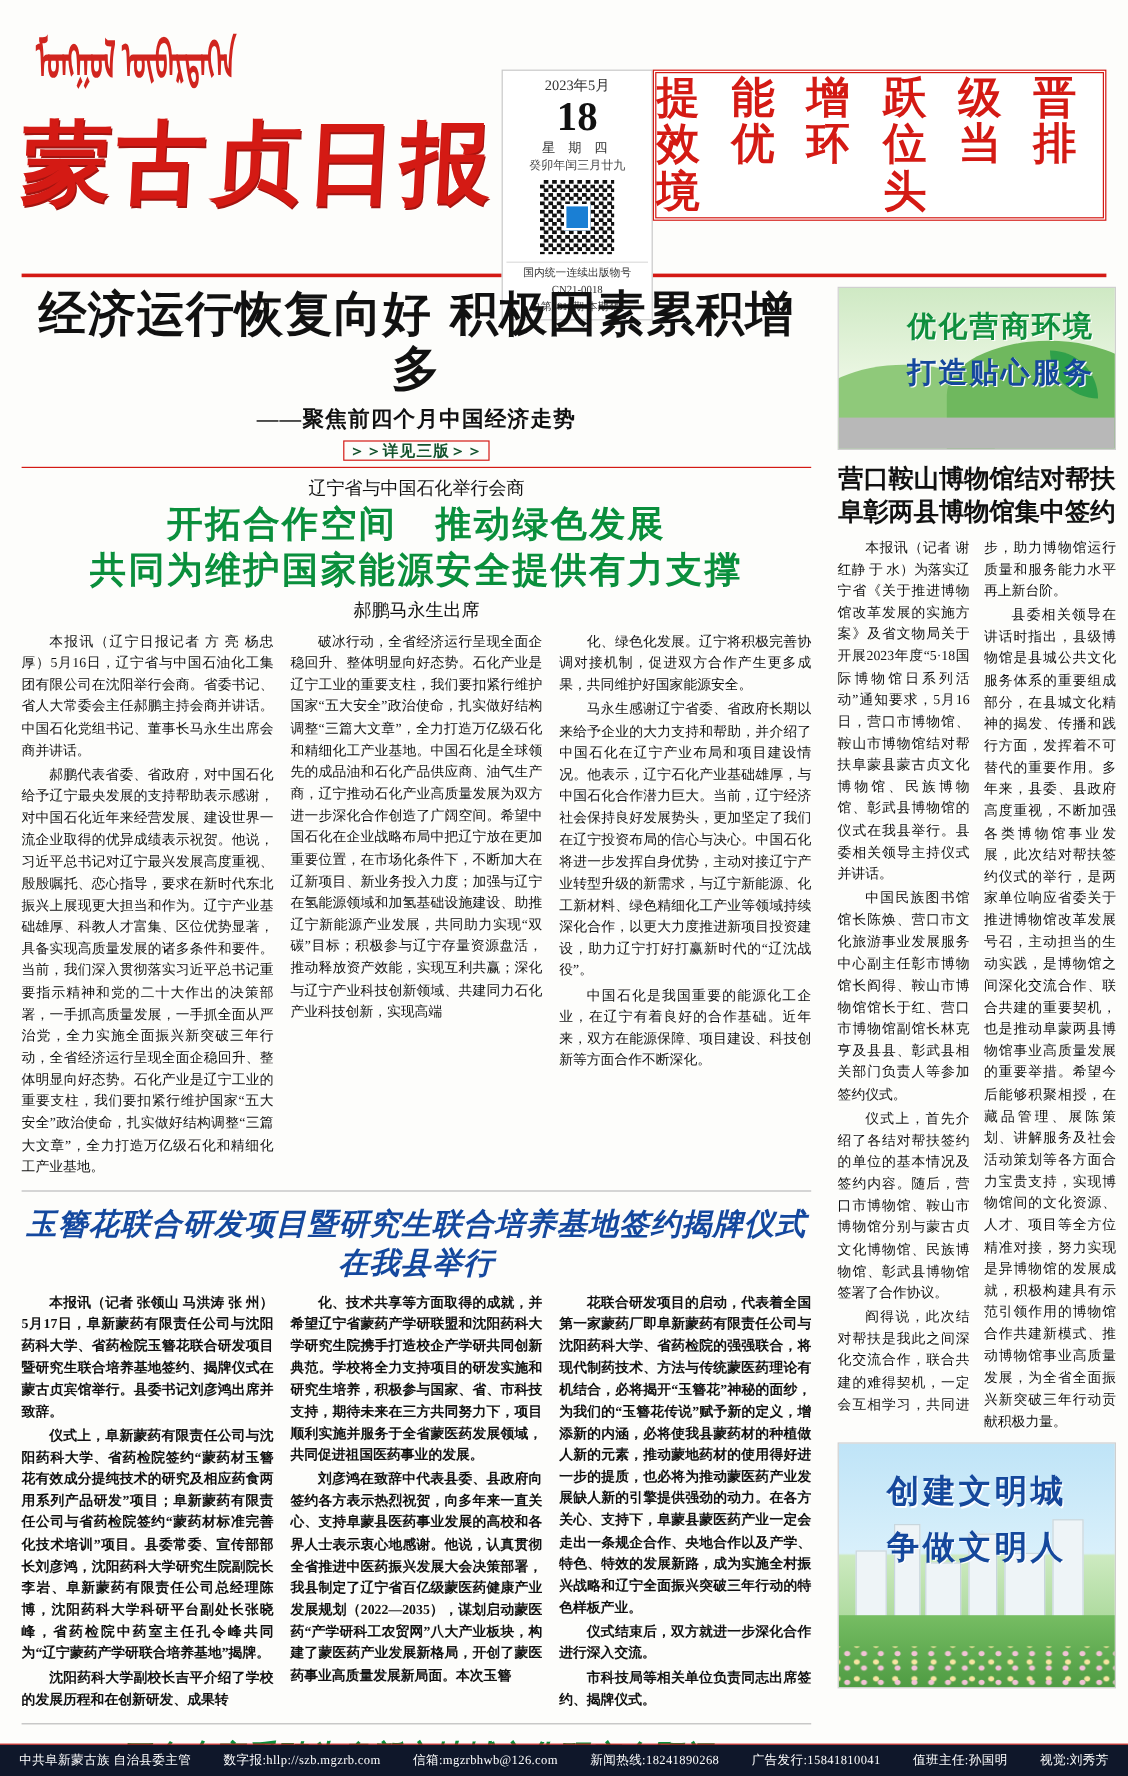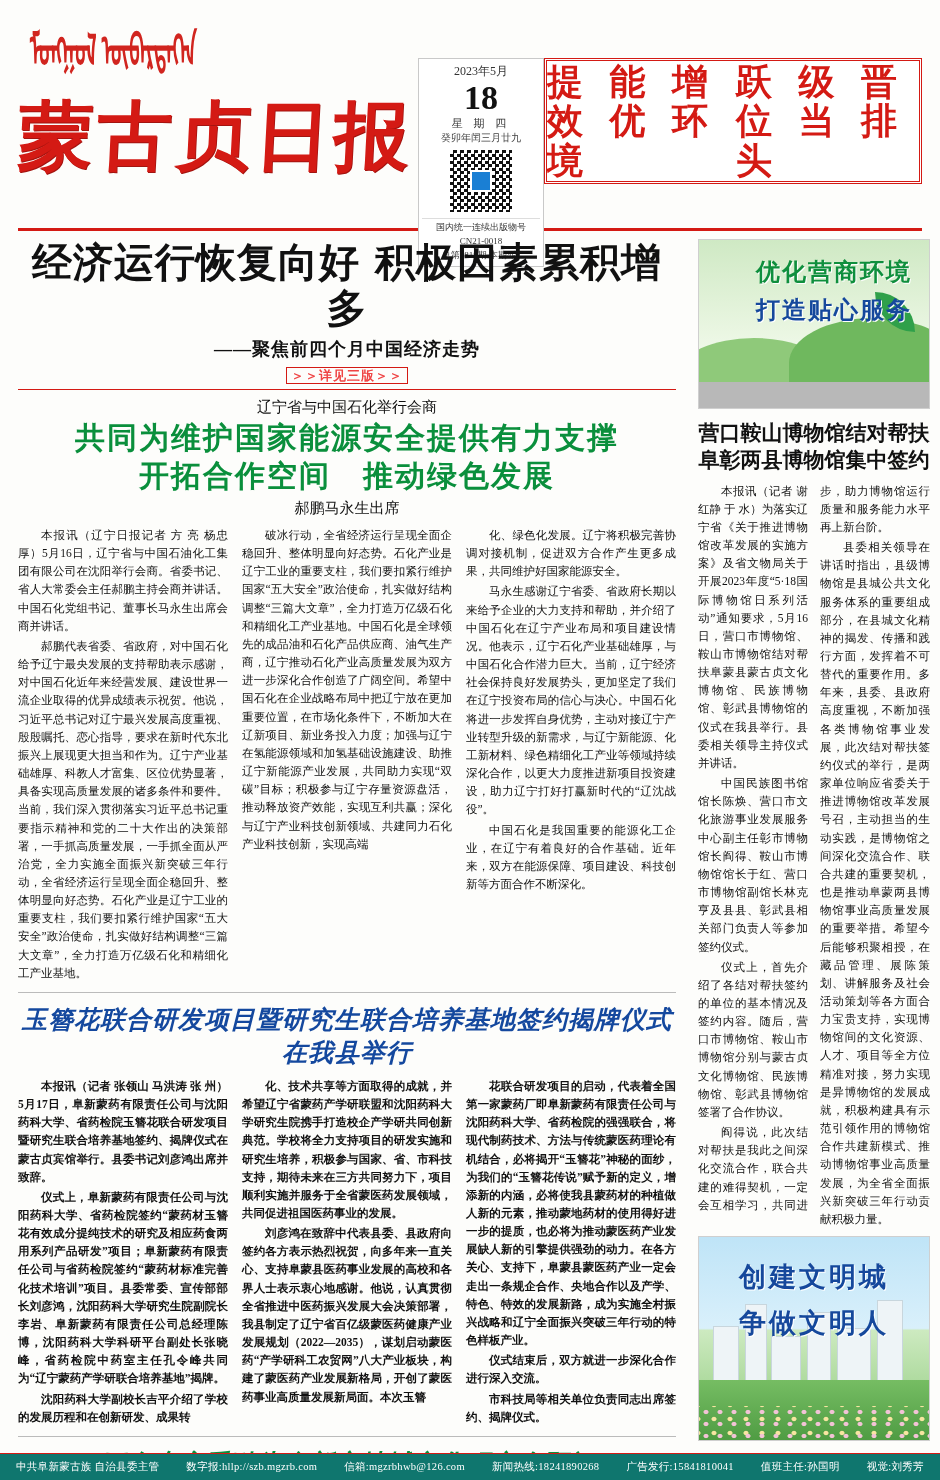--- a/index.html
+++ b/index.html
@@ -73,39 +73,39 @@
   .content { display:flex; gap:22px; margin-top:8px; height:1180px; }
   .left-col { width:660px; }
   .right-col { width:232px; }
 
   
   .lead-headline {
     font-family:"DejaVu Serif", serif;
     font-size:40px; font-weight:bold; text-align:center; letter-spacing:1px; line-height:1.15;
   }
   .lead-sub { text-align:center; font-size:18px; margin-top:6px; font-weight:bold; letter-spacing:1px;}
-  .see-more { text-align:center; margin:6px 0 4px 0; font-size:13px; color:#ef4444; font-weight:bold; letter-spacing:1px;}
+  .see-more { text-align:center; margin:6px 0 4px 0; font-size:13px; color:#14532d; font-weight:bold; letter-spacing:1px;}
   .see-more .box { border:1px solid #d41a14; padding:0 4px; }
   .hr-red { border-top:1px solid #d41a14; margin:3px 0 8px 0;}
 
   .art2-kicker { text-align:center; font-size:15px; margin-bottom:2px; }
   .art2-h1 { text-align:center; font-family:"DejaVu Serif",serif; font-size:30px; font-weight:bold; color:#0a8f3c; line-height:1.25; letter-spacing:2px;}
   .art2-byline { text-align:center; font-size:15px; margin:5px 0 8px 0; }
 
   .sec-title {
     text-align:center; font-family:"DejaVu Serif",serif; font-weight:bold;
     font-size:25px; letter-spacing:1px; margin:10px 0 8px 0;font-style:italic;
   }
   .sec-title.blue { color:#14489e; }
   .sec-title.green { color:#0a8f3c; }
   .divider { border-top:1px solid #bbb; margin:8px 0; }
 
   
   .promo {
-    width:232px; height:170px; border:1px solid #cfcfcf; position:relative; overflow:hidden;
+    width:232px; height:136px; border:1px solid #cfcfcf; position:relative; overflow:hidden;
     background:linear-gradient(#cfe9c4,#eaf6e2 55%, #ffffff);
     padding-left:40px;
   }
   .promo .hill { position:absolute; left:-20px; bottom:0; width:150px; height:70px; background:#8fc97a; border-radius:60% 60% 0 0;}
   .promo .hill2 { position:absolute; right:-30px; bottom:0; width:170px; height:90px; background:#6fb85e; border-radius:60% 60% 0 0;}
   .promo .road { position:absolute; left:0; bottom:0; width:100%; height:26px; background:#b8b8b8;}
   .promo .leaf { position:absolute; right:14px; top:52px; width:40px; height:40px; background:#2fa04a; border-radius:0 100% 0 100%; }
   .promo .t1, .promo .t2 {
     position:relative; z-index:3; text-align:center; font-family:"DejaVu Serif",serif;
     font-weight:bold; letter-spacing:2px;
@@ -129,21 +129,21 @@
   .promo2 .flowers { position:absolute; left:0; bottom:0; width:100%; height:34px;
      background:radial-gradient(#f2c3d6 2px, transparent 3px) 0 0/14px 12px,
                 radial-gradient(#f7e5a1 2px, transparent 3px) 7px 6px/16px 14px; }
   .promo2 .t1,.promo2 .t2{ position:relative; z-index:4; text-align:center; font-family:"DejaVu Serif",serif; font-weight:bold; font-size:27px; color:#15489c; letter-spacing:3px; text-shadow:1px 1px 0 #fff;}
   .promo2 .t1{ margin-top:22px;}
   .promo2 .t2{ margin-top:10px;}
 
   
   .footbar {
     position:absolute; left:0; bottom:0; width:940px; height:26px;
-    background:#0f766e; color:#fff; font-size:10.5px; display:flex; align-items:center;
+    background:#0f172a; color:#fff; font-size:10.5px; display:flex; align-items:center;
     justify-content:space-between; padding:0 16px; letter-spacing:.3px;
   }
   .footbar span { white-space:nowrap; }
   .foot-rule { position:absolute; left:0; bottom:26px; width:940px; border-top:1px solid #d41a14;}
 </style>
 </head>
 <body>
 
 <div class="page">
 
@@ -175,22 +175,22 @@
   <div class="content">
 
     <div class="left-col">
 
       <div class="lead-headline">经济运行恢复向好 积极因素累积增多</div>
       <div class="lead-sub">——聚焦前四个月中国经济走势</div>
       <div class="see-more"><span class="box">＞＞详见三版＞＞</span></div>
       <div class="hr-red"></div>
 
       <div class="art2-kicker">辽宁省与中国石化举行会商</div>
+      <div class="art2-h1">开拓合作空间　推动绿色发展</div>
       <div class="art2-h1">共同为维护国家能源安全提供有力支撑</div>
-      <div class="art2-h1">开拓合作空间　推动绿色发展</div>
       <div class="art2-byline">郝鹏马永生出席</div>
 
       <div style="display:flex; gap:14px;">
         <div style="width:210px" class="col1">
           <p>本报讯（辽宁日报记者 方 亮 杨忠厚）5月16日，辽宁省与中国石油化工集团有限公司在沈阳举行会商。省委书记、省人大常委会主任郝鹏主持会商并讲话。中国石化党组书记、董事长马永生出席会商并讲话。</p>
           <p>郝鹏代表省委、省政府，对中国石化给予辽宁最央发展的支持帮助表示感谢，对中国石化近年来经营发展、建设世界一流企业取得的优异成绩表示祝贺。他说，习近平总书记对辽宁最兴发展高度重视、殷殷嘱托、恋心指导，要求在新时代东北振兴上展现更大担当和作为。辽宁产业基础雄厚、科教人才富集、区位优势显著，具备实现高质量发展的诸多条件和要件。当前，我们深入贯彻落实习近平总书记重要指示精神和党的二十大作出的决策部署，一手抓高质量发展，一手抓全面从严治党，全力实施全面振兴新突破三年行动，全省经济运行呈现全面企稳回升、整体明显向好态势。石化产业是辽宁工业的重要支柱，我们要扣紧行维护国家“五大安全”政治使命，扎实做好结构调整“三篇大文章”，全力打造万亿级石化和精细化工产业基地。</p>
         </div>
         <div style="width:210px" class="col1">
           <p>破冰行动，全省经济运行呈现全面企稳回升、整体明显向好态势。石化产业是辽宁工业的重要支柱，我们要扣紧行维护国家“五大安全”政治使命，扎实做好结构调整“三篇大文章”，全力打造万亿级石化和精细化工产业基地。中国石化是全球领先的成品油和石化产品供应商、油气生产商，辽宁推动石化产业高质量发展为双方进一步深化合作创造了广阔空间。希望中国石化在企业战略布局中把辽宁放在更加重要位置，在市场化条件下，不断加大在辽新项目、新业务投入力度；加强与辽宁在氢能源领域和加氢基础设施建设、助推辽宁新能源产业发展，共同助力实现“双碳”目标；积极参与辽宁存量资源盘活，推动释放资产效能，实现互利共赢；深化与辽宁产业科技创新领域、共建同力石化产业科技创新，实现高端</p>
         </div>

